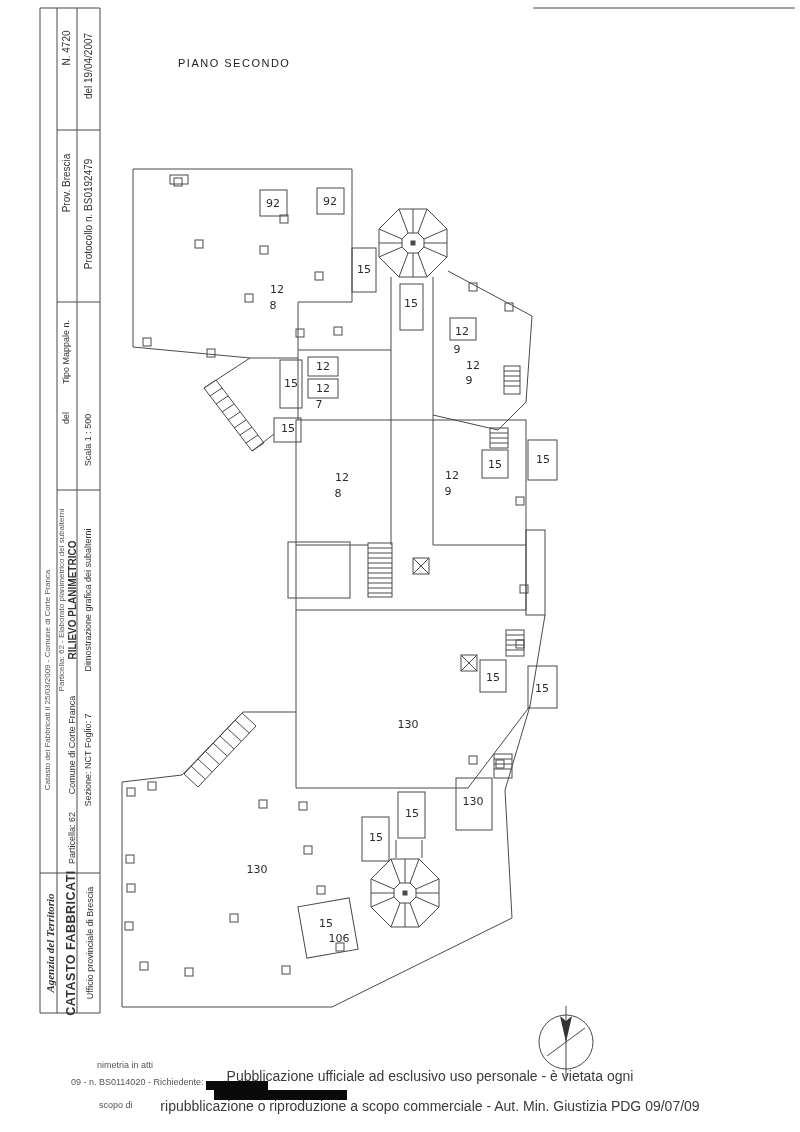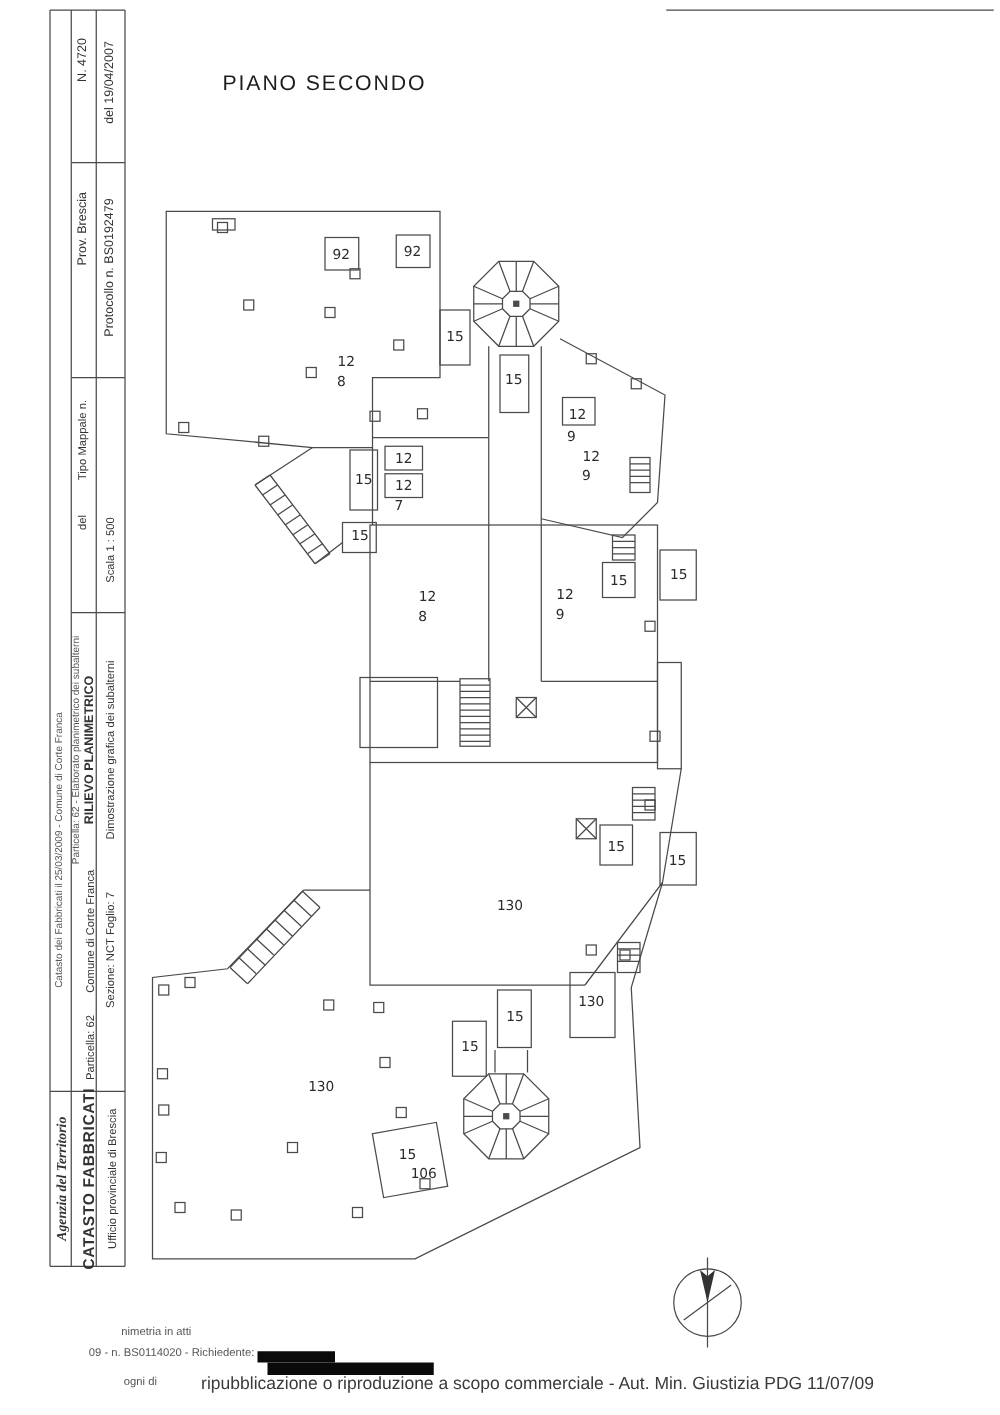--- a/index.html
+++ b/index.html
@@ -3,21 +3,21 @@
 <meta charset="utf-8">
 <style>
   html,body{margin:0;padding:0;background:#fff;}
   #page{position:relative;width:800px;height:1132px;background:#fff;overflow:hidden;
         font-family:"Liberation Sans",sans-serif;}
   svg{position:absolute;left:0;top:0;}
   .plan-stroke{stroke:#4a4a4a;stroke-width:1;fill:none;}
   .room-label{font-family:"DejaVu Sans",sans-serif;font-size:11px;fill:#2b2b2b;text-anchor:middle;}
   .vtext{position:absolute;white-space:nowrap;color:#333;
          transform:translate(-50%,-50%) rotate(-90deg);font-family:"Liberation Sans",sans-serif;}
-  .title{position:absolute;left:178px;top:57px;font-size:17px;letter-spacing:1.5px;color:#1d1d1d;}
+  .title{position:absolute;left:178px;top:57px;font-size:11px;letter-spacing:1.5px;color:#1d1d1d;}
   .watermark{position:absolute;left:100px;top:958px;width:640px;text-align:center;
              font-family:"DejaVu Serif",serif;font-size:45px;color:#8c8c8c;opacity:.82;z-index:3;}
   .footer-line{position:absolute;left:60px;width:740px;text-align:center;
                font-size:14px;color:#3a3a3a;z-index:4;}
   .fragment{position:absolute;font-size:9px;color:#555;z-index:4;padding-left:35px;}
   .redaction{position:absolute;background:#0a0a0a;z-index:5;}
 </style>
 </head>
 <body>
 
@@ -229,20 +229,21 @@
   <div class="vtext" style="left:72px;top:838px;font-size:9px;">Particella: 62</div>
   <div class="vtext" style="left:88px;top:760px;font-size:9px;">Sezione: NCT    Foglio: 7</div>
   <div class="vtext" style="left:88px;top:600px;font-size:9px;">Dimostrazione grafica dei subalterni</div>
   <div class="vtext" style="left:50px;top:943px;font-size:11px;font-weight:bold;font-style:italic;font-family:'Liberation Serif',serif;">Agenzia del Territorio</div>
   <div class="vtext" style="left:71px;top:943px;font-size:12.5px;font-weight:bold;letter-spacing:.5px;">CATASTO FABBRICATI</div>
   <div class="vtext" style="left:90px;top:943px;font-size:9px;">Ufficio provinciale di Brescia</div>
 
 
   <div class="fragment" style="left:62px;top:1060px;">nimetria in atti</div>
   <div class="fragment" style="left:36px;top:1077px;">09 - n. BS0114020 - Richiedente:</div>
-  <div class="fragment" style="left:64px;top:1100px;">ogni di</div>
-
-  <div class="footer-line" style="top:1098px;">ripubblicazione o riproduzione a scopo commerciale - Aut. Min. Giustizia PDG 11/07/09</div>
+  <div class="fragment" style="left:64px;top:1100px;">scopo di</div>
+
+  <div class="footer-line" style="top:1068px;">Pubblicazione ufficiale ad esclusivo uso personale - è vietata ogni</div>
+  <div class="footer-line" style="top:1098px;">ripubblicazione o riproduzione a scopo commerciale - Aut. Min. Giustizia PDG 09/07/09</div>
 
   <div class="redaction" style="left:206px;top:1081px;width:62px;height:9px;"></div>
   <div class="redaction" style="left:214px;top:1090px;width:133px;height:10px;"></div>
 
 </div>
 
 </body></html>

